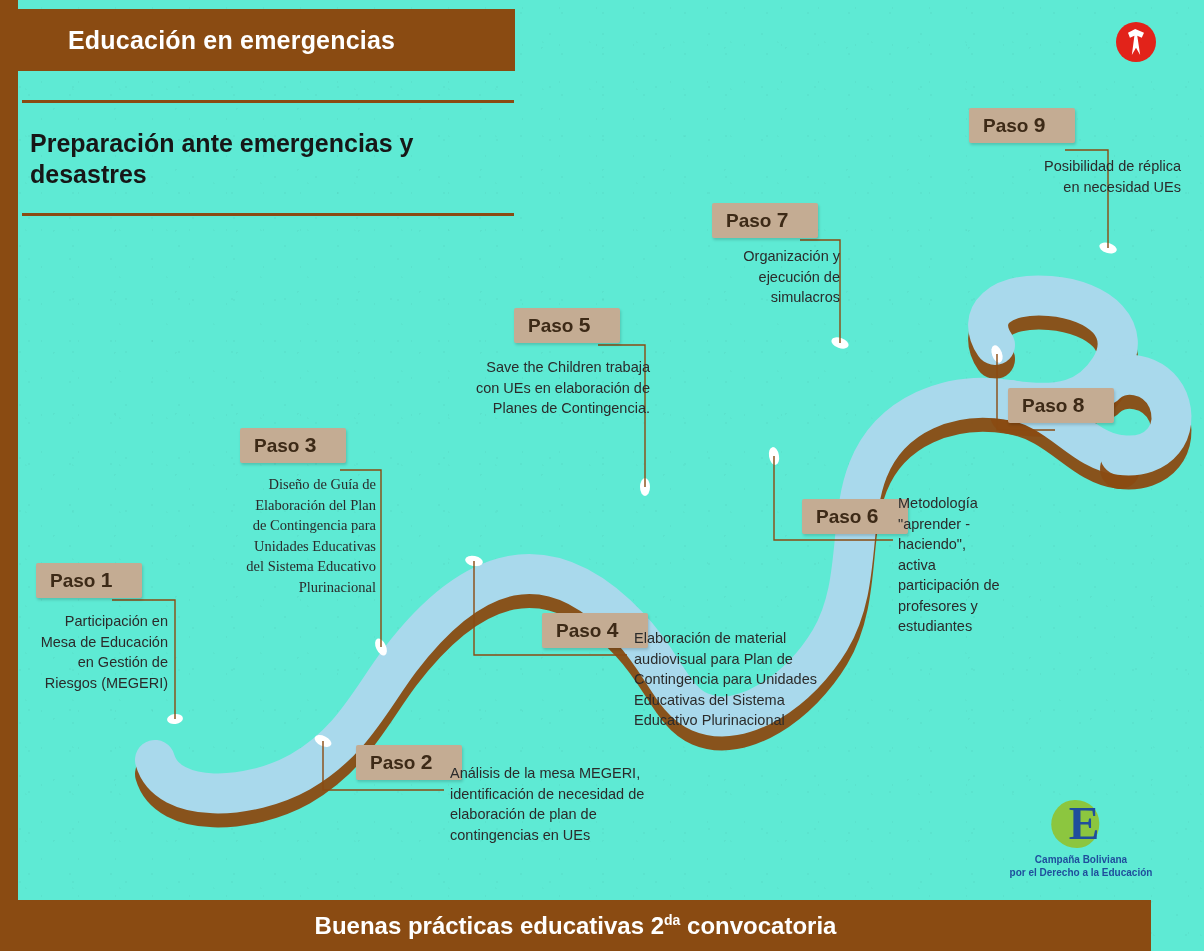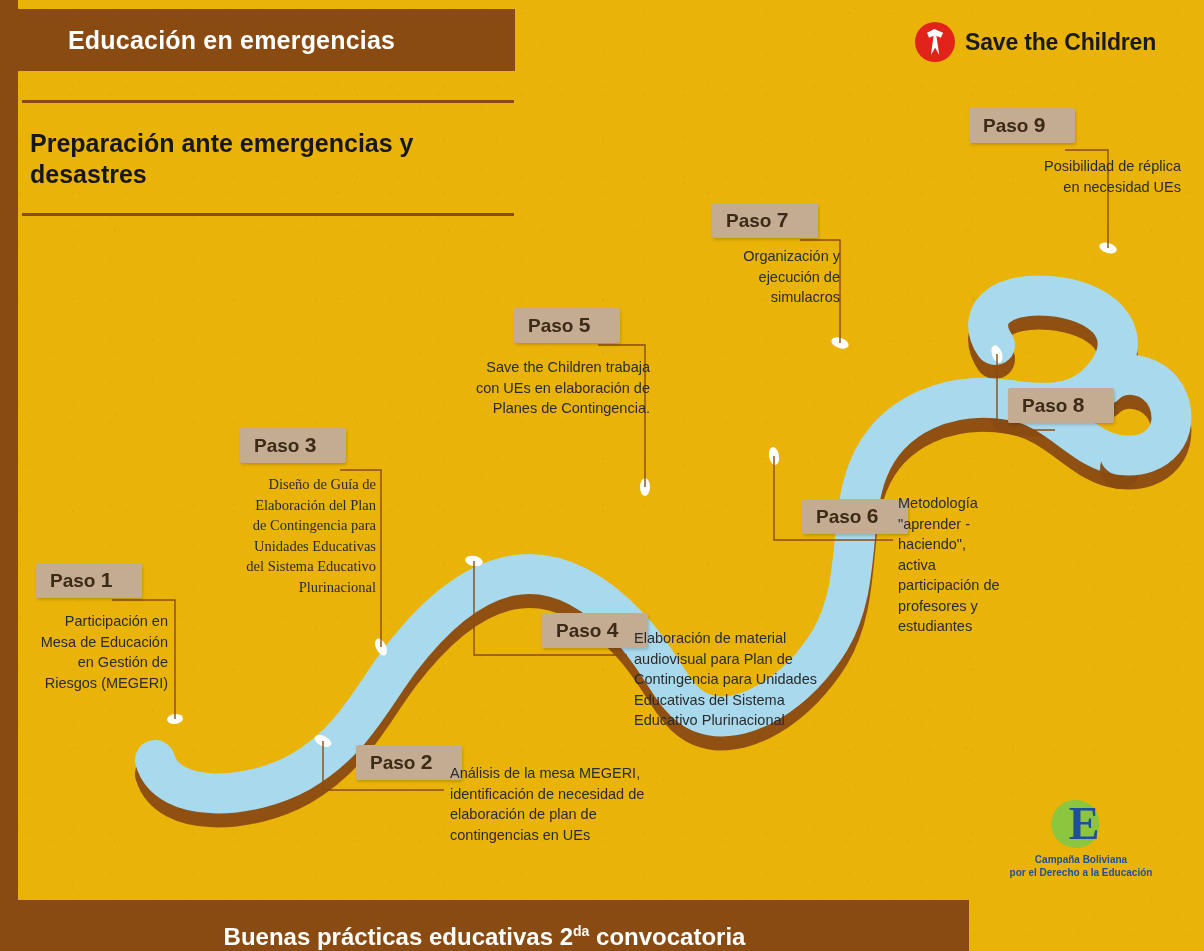--- a/index.html
+++ b/index.html
@@ -5,21 +5,21 @@
   html, body {
     margin: 0;
     padding: 0;
     background: #efeeec;
   }
   #page {
     position: relative;
     width: 1204px;
     height: 951px;
     overflow: hidden;
-    background: #eab308;
+    background: #5eead4;
     font-family: "Liberation Sans", sans-serif;
   }
   
   #page::before {
     content: "";
     position: absolute;
     inset: 0;
     background-image:
       radial-gradient(circle at 12% 22%, rgba(0,0,0,0.035) 0 1px, transparent 1px),
       radial-gradient(circle at 38% 64%, rgba(0,0,0,0.03) 0 1px, transparent 1px),
@@ -76,25 +76,25 @@
     font-size: 25px;
     font-weight: bold;
     line-height: 1.22;
   }
 
   
   .footer {
     position: absolute;
     left: 0;
     bottom: 0;
-    width: 969px;
+    width: 1151px;
     height: 51px;
     background: #8a4b12;
     display: flex;
-    align-items: flex-end;
+    align-items: center;
     justify-content: center;
   }
   .footer .f {
     color: #ffffff;
     font-size: 24px;
     font-weight: bold;
   }
   .footer sup { font-size: 14px; }
 
   
@@ -264,21 +264,20 @@
   <div class="title-bar">
     <span class="t">Educación en emergencias</span>
   </div>
   <div class="rule top"></div>
   <div class="rule bottom"></div>
   <div class="subtitle">Preparación ante emergencias y
 desastres</div>
 
   <div class="stc-logo">
     <span class="mark"></span>
-    <span class="wordmark">Save the Children</span>
   </div>
 
   <div class="camp-logo">
     <div class="glyphs">
       <span class="blob"></span>
       <span class="e">E</span>
     </div>
     <div class="ctext">
       <div>Campaña Boliviana</div>
       <div>por el Derecho a la Educación</div>

